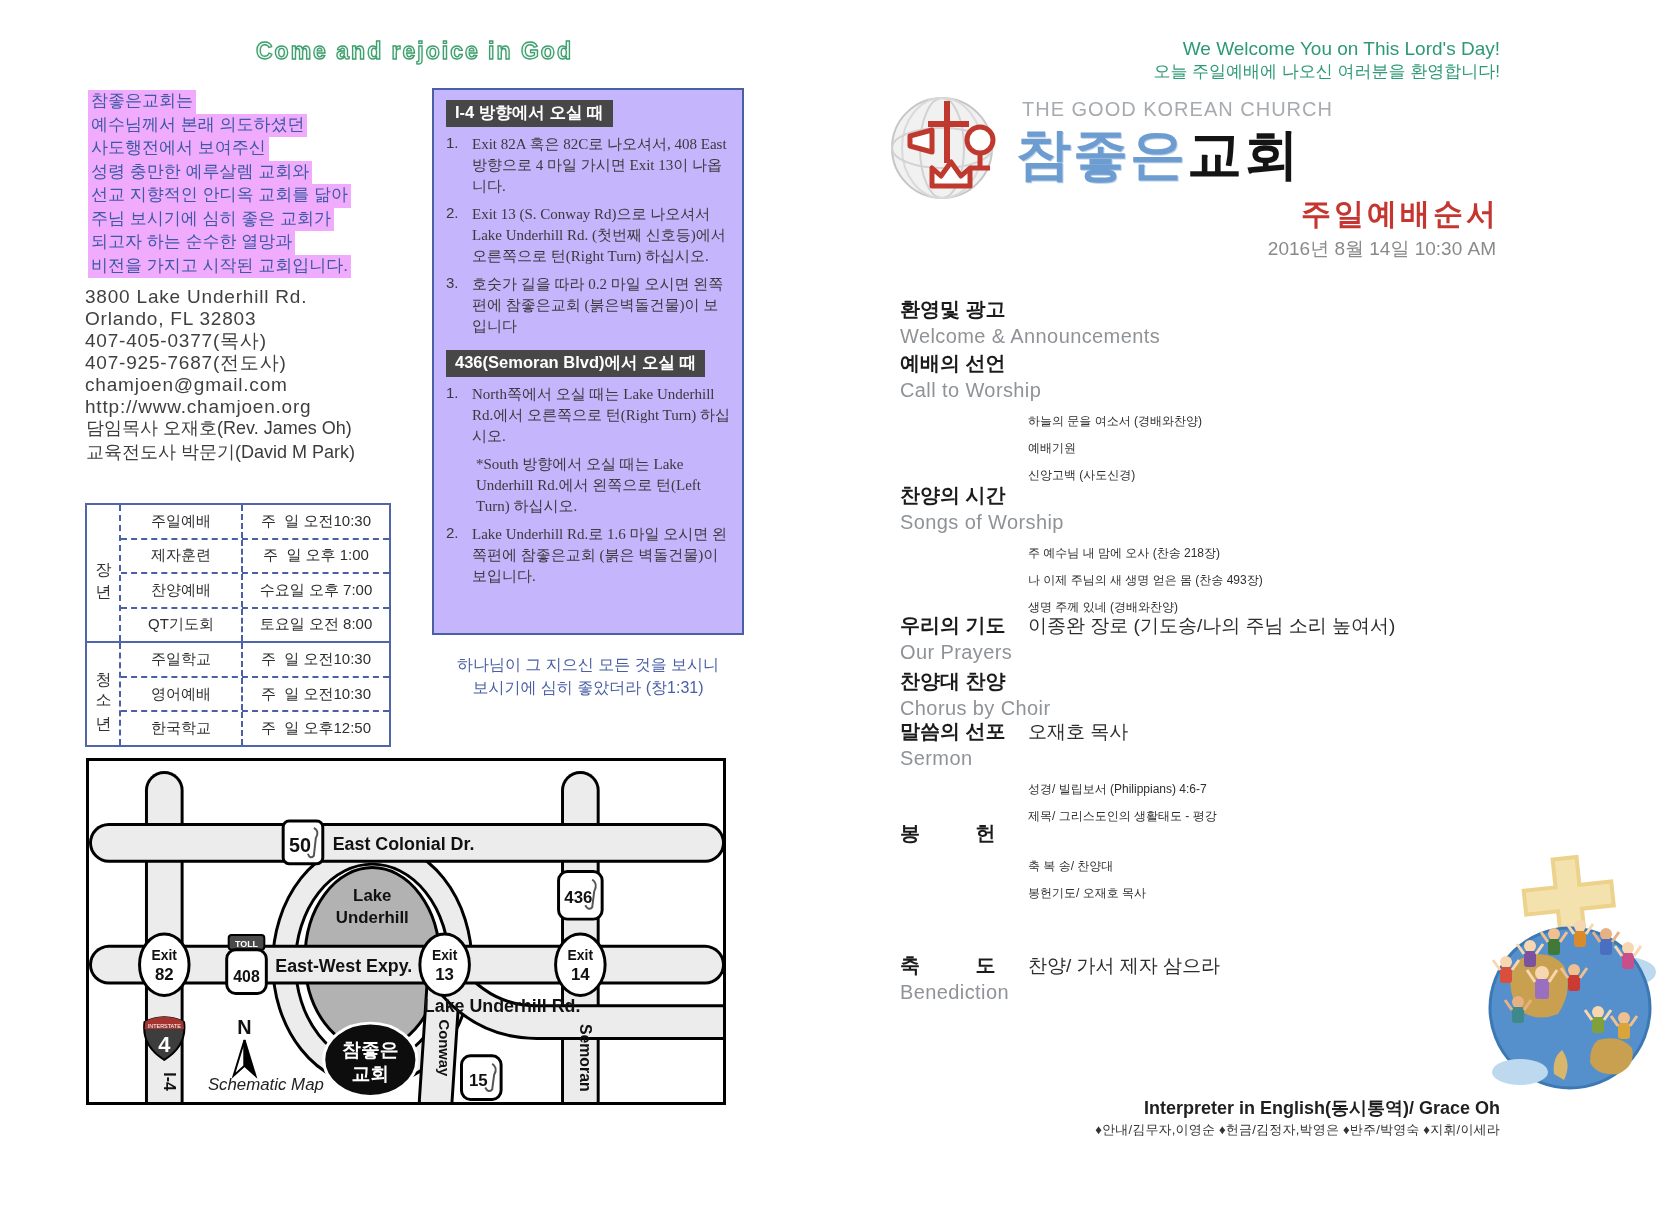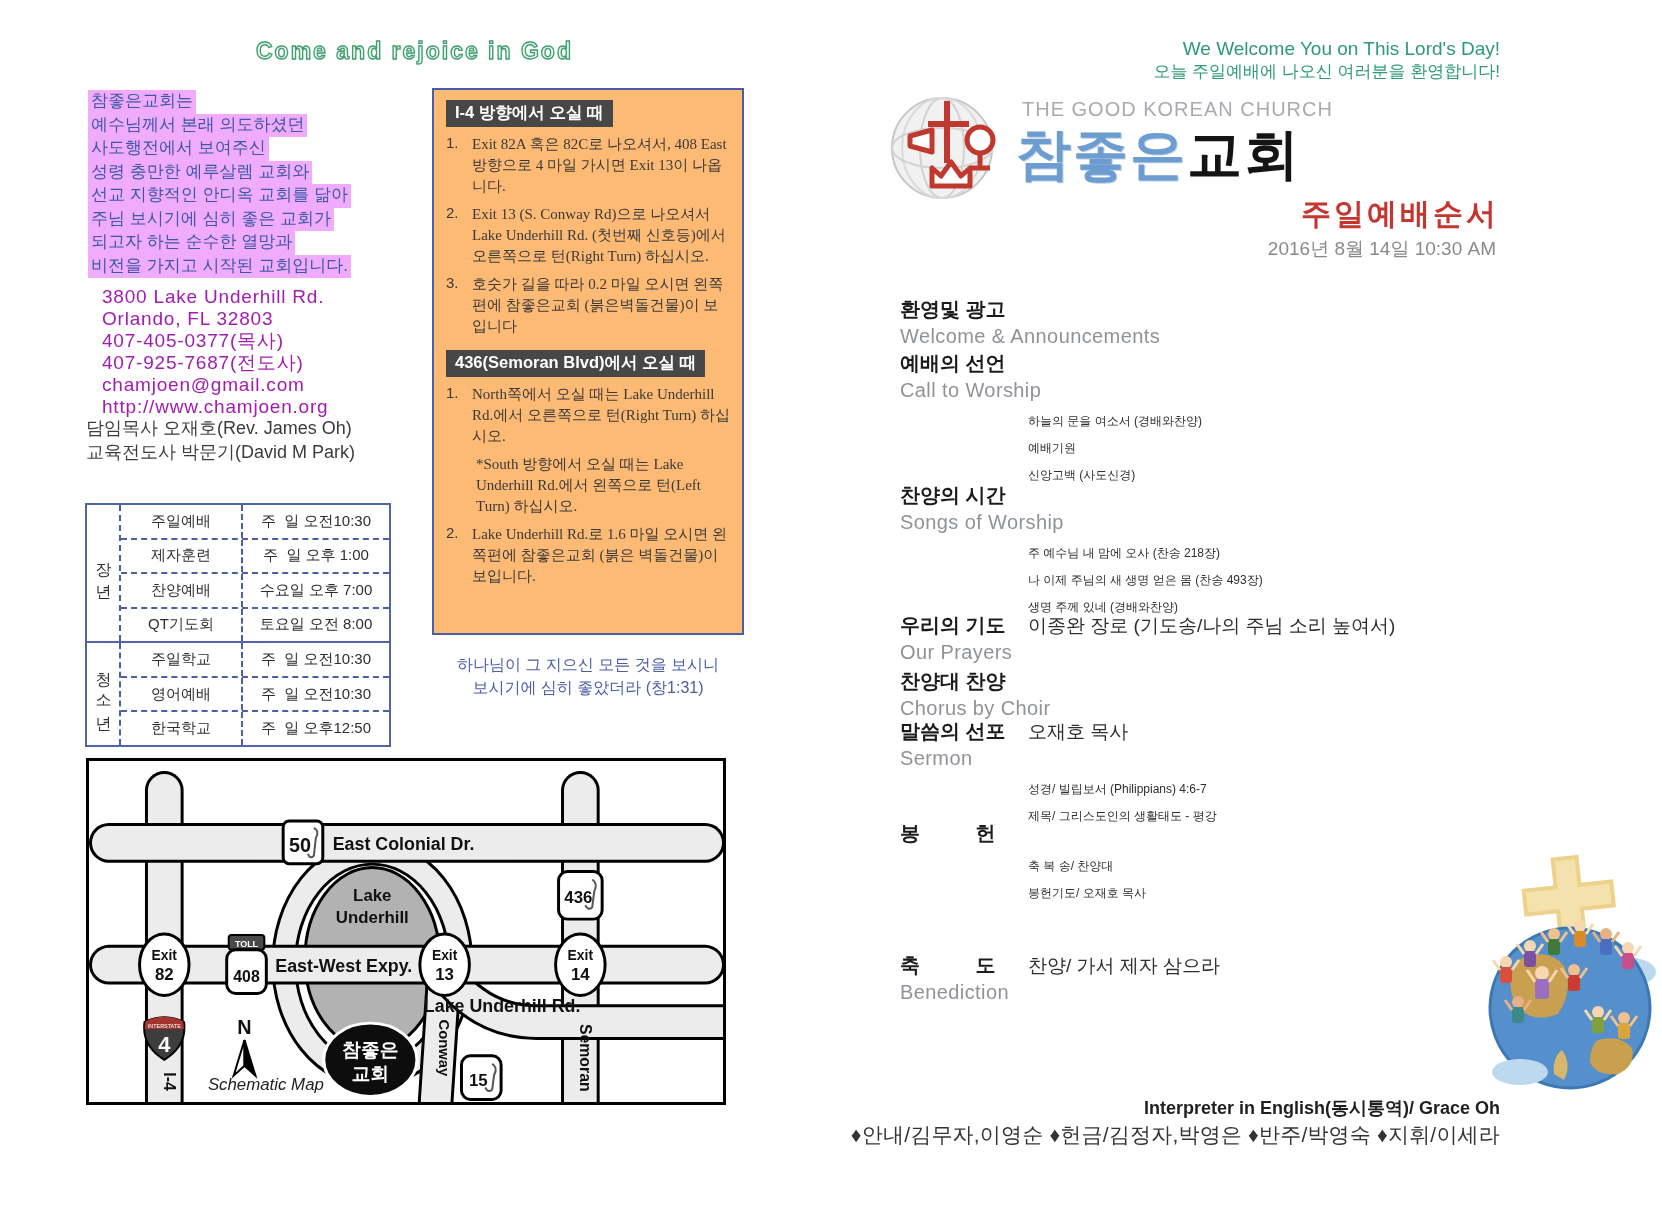--- a/index.html
+++ b/index.html
@@ -5,39 +5,39 @@
   html,body{margin:0;padding:0;background:#ffffff;}
   body{width:1662px;height:1216px;position:relative;font-family:"Liberation Sans",sans-serif;overflow:hidden;}
   .abs{position:absolute;}
 
   
   .motto{left:256px;top:38px;font-size:23px;font-weight:bold;letter-spacing:2px;
          color:#e9f6ef;-webkit-text-stroke:1.3px #3f9e6e;text-shadow:0 0 1px #3f9e6e;}
   .intro{left:88px;top:90px;line-height:22.5px;}
   .intro div{margin-bottom:0;}
   .intro span{display:inline-block;background:#f0abfc;color:#3c58a6;font-size:17px;padding:0 3px 1px 3px;}
-  .addr{left:102px;top:286px;color:#a21caf;font-size:19px;line-height:22px;letter-spacing:0.8px;}
+  .addr{left:85px;top:286px;color:#404040;font-size:19px;line-height:22px;letter-spacing:0.8px;}
   .staff{left:86px;top:416px;color:#3c3c3c;font-size:18px;line-height:24px;}
 
   .sched{left:85px;top:503px;width:302px;height:240px;border:2px solid #5265a8;display:flex;flex-direction:column;background:#fff;}
   .sgroup{display:flex;border-top:2px solid #5265a8;min-height:0;}
   .sgroup:first-child{border-top:none;}
   .sgroup.g1{flex:4;}
   .sgroup.g2{flex:3;}
   .slabel{width:32px;display:flex;align-items:center;justify-content:center;
           writing-mode:vertical-rl;text-orientation:upright;font-size:16px;color:#333;
           border-right:2px dashed #4a5fa5;letter-spacing:6px;}
   .srows{flex:1;display:flex;flex-direction:column;}
   .srow{flex:1;display:flex;border-top:2px dashed #4a5fa5;}
   .srow:first-child{border-top:none;}
   .sname{width:120px;border-right:2px dashed #4a5fa5;display:flex;align-items:center;justify-content:center;
          font-size:15px;color:#2e2e2e;}
   .stime{flex:1;display:flex;align-items:center;justify-content:center;font-size:15px;color:#2e2e2e;white-space:pre;}
 
-  .dirbox{left:432px;top:88px;width:312px;height:547px;border:2px solid #4a5fa5;background:#fdba74;
+  .dirbox{left:432px;top:88px;width:312px;height:547px;border:2px solid #4a5fa5;background:#c4b5fd;
           padding:10px 12px;box-sizing:border-box;}
   .dhead{display:inline-block;background:#474747;color:#fff;font-weight:bold;font-size:16.5px;
          padding:2px 9px 3px 9px;margin-bottom:7px;}
   .ditem{display:flex;margin-bottom:7px;}
   .dnum{width:26px;flex:none;font-size:15px;color:#3a3a3a;}
   .dtext{flex:1;font-size:15px;color:#3a3a3a;line-height:21px;font-family:Liberation Serif, serif;}
   .dnote .dtext{padding-left:4px;}
 
   .verse{left:432px;top:653px;width:312px;text-align:center;color:#4a5fa5;font-size:16px;line-height:23px;}
 
@@ -58,21 +58,21 @@
   .oi{position:absolute;left:900px;width:610px;}
   .oi-head{display:flex;align-items:baseline;}
   .oi-ko{font-size:20px;font-weight:bold;color:#1b1b1b;white-space:pre;min-width:128px;display:inline-block;}
   .oi-lead{font-size:19px;color:#2e2e2e;white-space:pre;}
   .oi-en{font-size:20px;color:#8f9397;margin-top:2px;letter-spacing:0.4px;}
   .oi-details{margin-left:128px;margin-top:6px;}
   .oi-detail{font-size:12px;color:#2e2e2e;line-height:27px;white-space:pre;}
 
   .clipart{left:1478px;top:850px;}
   .footer1{right:162px;top:1096px;font-size:18px;font-weight:bold;color:#1f1f1f;text-align:right;}
-  .footer2{right:162px;top:1121px;font-size:21px;color:#333;text-align:center;letter-spacing:0.2px;}
+  .footer2{right:162px;top:1121px;font-size:13px;color:#333;text-align:center;letter-spacing:0.2px;}
 </style>
 </head>
 <body>
 
 <div class="abs motto">Come and rejoice in God</div>
 
 <div class="abs intro">
   <div><span>참좋은교회는</span></div>
   <div><span>예수님께서 본래 의도하셨던</span></div>
   <div><span>사도행전에서 보여주신</span></div>

